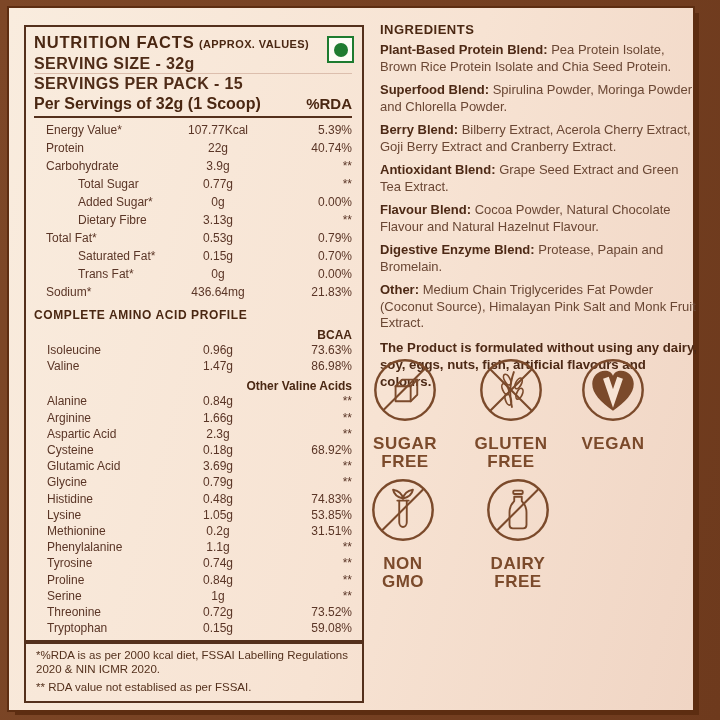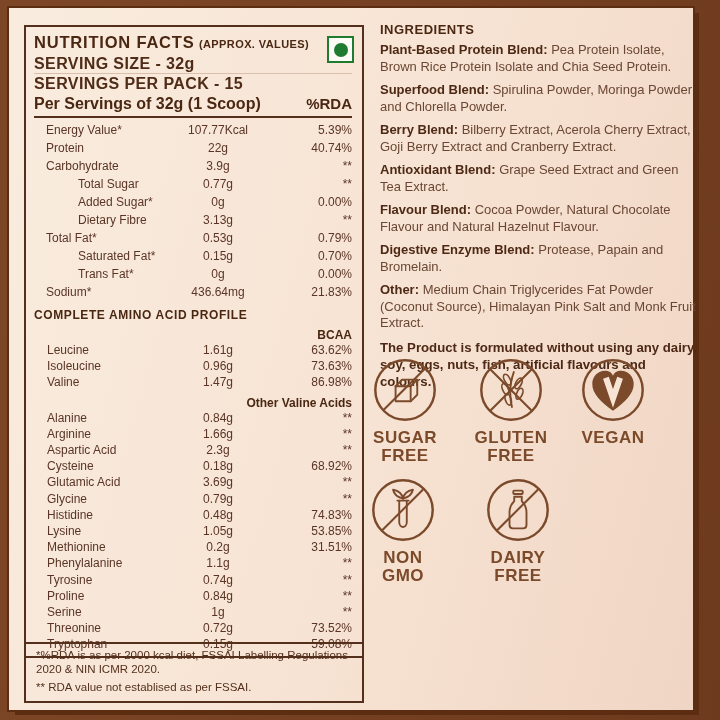--- a/index.html
+++ b/index.html
@@ -42,21 +42,21 @@
   .foot-box p:last-child{margin-bottom:0;}
   
   .right-col{position:absolute;left:371px;top:12px;width:318px;color:#6a4734;}
   .ing-title{font-size:13px;font-weight:bold;letter-spacing:.5px;color:#4a2712;line-height:16px;margin:2px 0 4px;}
   .ing{margin:0 0 7px;font-size:13px;line-height:16.5px;}
   .ing b{color:#4d2915;}
   .allergen-note{margin:2px 0 0;font-size:13.2px;font-weight:bold;line-height:17px;color:#4d2915;}
   
   .badge{position:absolute;width:110px;display:flex;flex-direction:column;align-items:center;}
   .badge svg{display:block;}
-  .badge-label{margin-top:6px;text-align:center;font-size:17px;font-weight:bold;letter-spacing:.5px;
+  .badge-label{margin-top:12px;text-align:center;font-size:17px;font-weight:bold;letter-spacing:.5px;
                line-height:18px;color:#7b4a2b;}
   .b-sugar{left:341px;top:349px;}
   .b-gluten{left:447px;top:349px;}
   .b-vegan{left:549px;top:349px;}
   .b-nongmo{left:339px;top:469px;}
   .b-dairy{left:454px;top:469px;}
 </style>
 </head>
 <body>
 
@@ -141,25 +141,20 @@
             <span class="amt">436.64mg</span>
             <span class="rda">21.83%</span>
           </div>
         </div>
 
       <div class="amino-title">COMPLETE AMINO ACID PROFILE</div>
 
       <div class="group-name">BCAA</div>
       <div>
 
-          <div class="arow">
-            <span class="lbl">Leucine</span>
-            <span class="amt">1.61g</span>
-            <span class="rda">63.62%</span>
-          </div>
 
           <div class="arow">
             <span class="lbl">Isoleucine</span>
             <span class="amt">0.96g</span>
             <span class="rda">73.63%</span>
           </div>
 
           <div class="arow">
             <span class="lbl">Valine</span>
             <span class="amt">1.47g</span>

